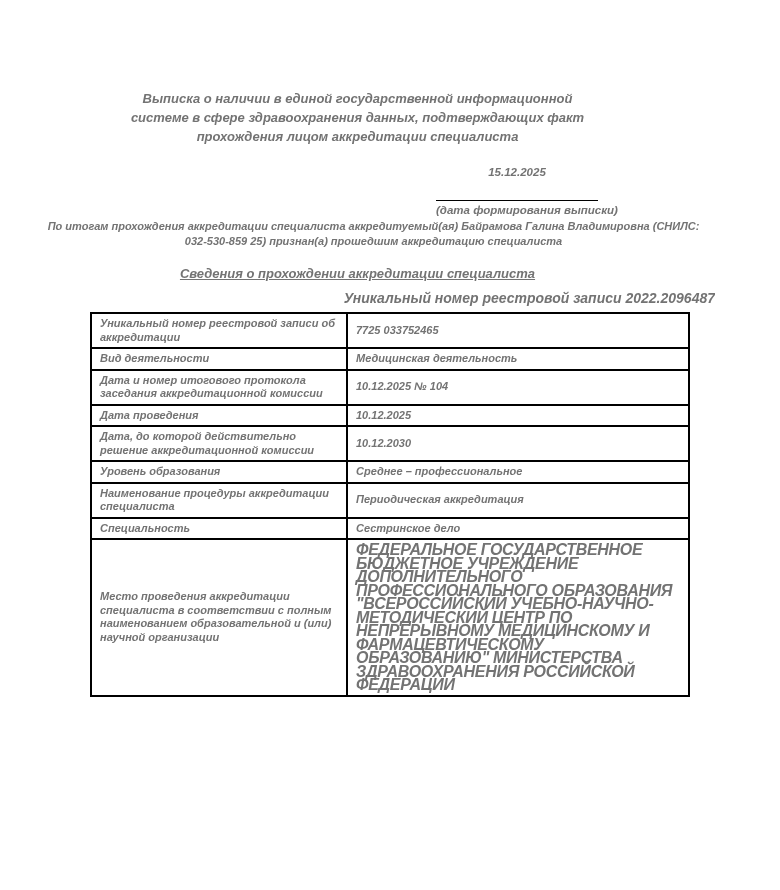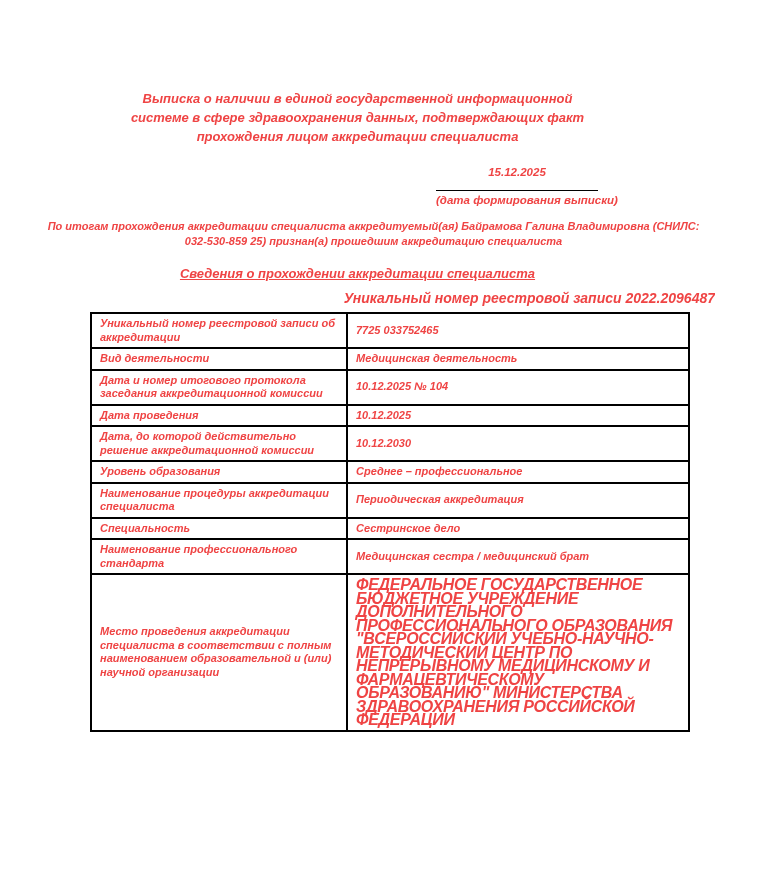--- a/index.html
+++ b/index.html
@@ -1,30 +1,30 @@
 <!DOCTYPE html>
 <html><head>
 <meta charset="utf-8">
 <style>
   html, body { margin:0; padding:0; background:#ffffff; }
   .page {
     position:relative; width:715px; height:890px;
-    background:#ffffff; color:#ef4444; overflow:hidden;
+    background:#ffffff; color:#737373; overflow:hidden;
     font-family:"Liberation Sans", sans-serif;
     font-weight:bold; font-style:italic;
   }
   .title {
     position:absolute; top:89px; left:0; width:100%;
     text-align:center; font-size:13px; line-height:19px;
   }
   .date-block {
     position:absolute; top:165px; left:436px; width:162px;
     text-align:center; font-size:11.5px; line-height:14px;
   }
-  .date-value { padding-bottom:11px; border-bottom:1.6px solid #000; }
+  .date-value { padding-bottom:21px; border-bottom:1.6px solid #000; }
   .date-caption { padding-top:2px; white-space:nowrap; }
   .intro {
     position:absolute; top:219px; left:0; width:100%;
     text-align:center; font-size:11px; line-height:15px;margin-left:16px;
   }
   .intro div { white-space:nowrap; }
   .section-heading {
     position:absolute; top:266px; left:0; width:100%;
     text-align:center; font-size:13px; text-decoration:underline;
   }
@@ -97,23 +97,19 @@
       </tr>
       <tr>
         <td class="label">Наименование процедуры аккредитации специалиста</td>
         <td class="value">Периодическая аккредитация</td>
       </tr>
       <tr>
         <td class="label">Специальность</td>
         <td class="value">Сестринское дело</td>
       </tr>
       <tr>
-        <td class="label">Наименование профессионального стандарта</td>
-        <td class="value">Медицинская сестра / медицинский брат</td>
-      </tr>
-      <tr>
         <td class="label">Место проведения аккредитации специалиста в соответствии с полным наименованием образовательной и (или) научной организации</td>
         <td class="value caps">ФЕДЕРАЛЬНОЕ ГОСУДАРСТВЕННОЕ БЮДЖЕТНОЕ УЧРЕЖДЕНИЕ ДОПОЛНИТЕЛЬНОГО ПРОФЕССИОНАЛЬНОГО ОБРАЗОВАНИЯ "ВСЕРОССИЙСКИЙ УЧЕБНО-НАУЧНО-МЕТОДИЧЕСКИЙ ЦЕНТР ПО НЕПРЕРЫВНОМУ МЕДИЦИНСКОМУ И ФАРМАЦЕВТИЧЕСКОМУ ОБРАЗОВАНИЮ" МИНИСТЕРСТВА ЗДРАВООХРАНЕНИЯ РОССИЙСКОЙ ФЕДЕРАЦИИ</td>
       </tr>
     </tbody>
   </table>
 
 </div>
 
 </body></html>

